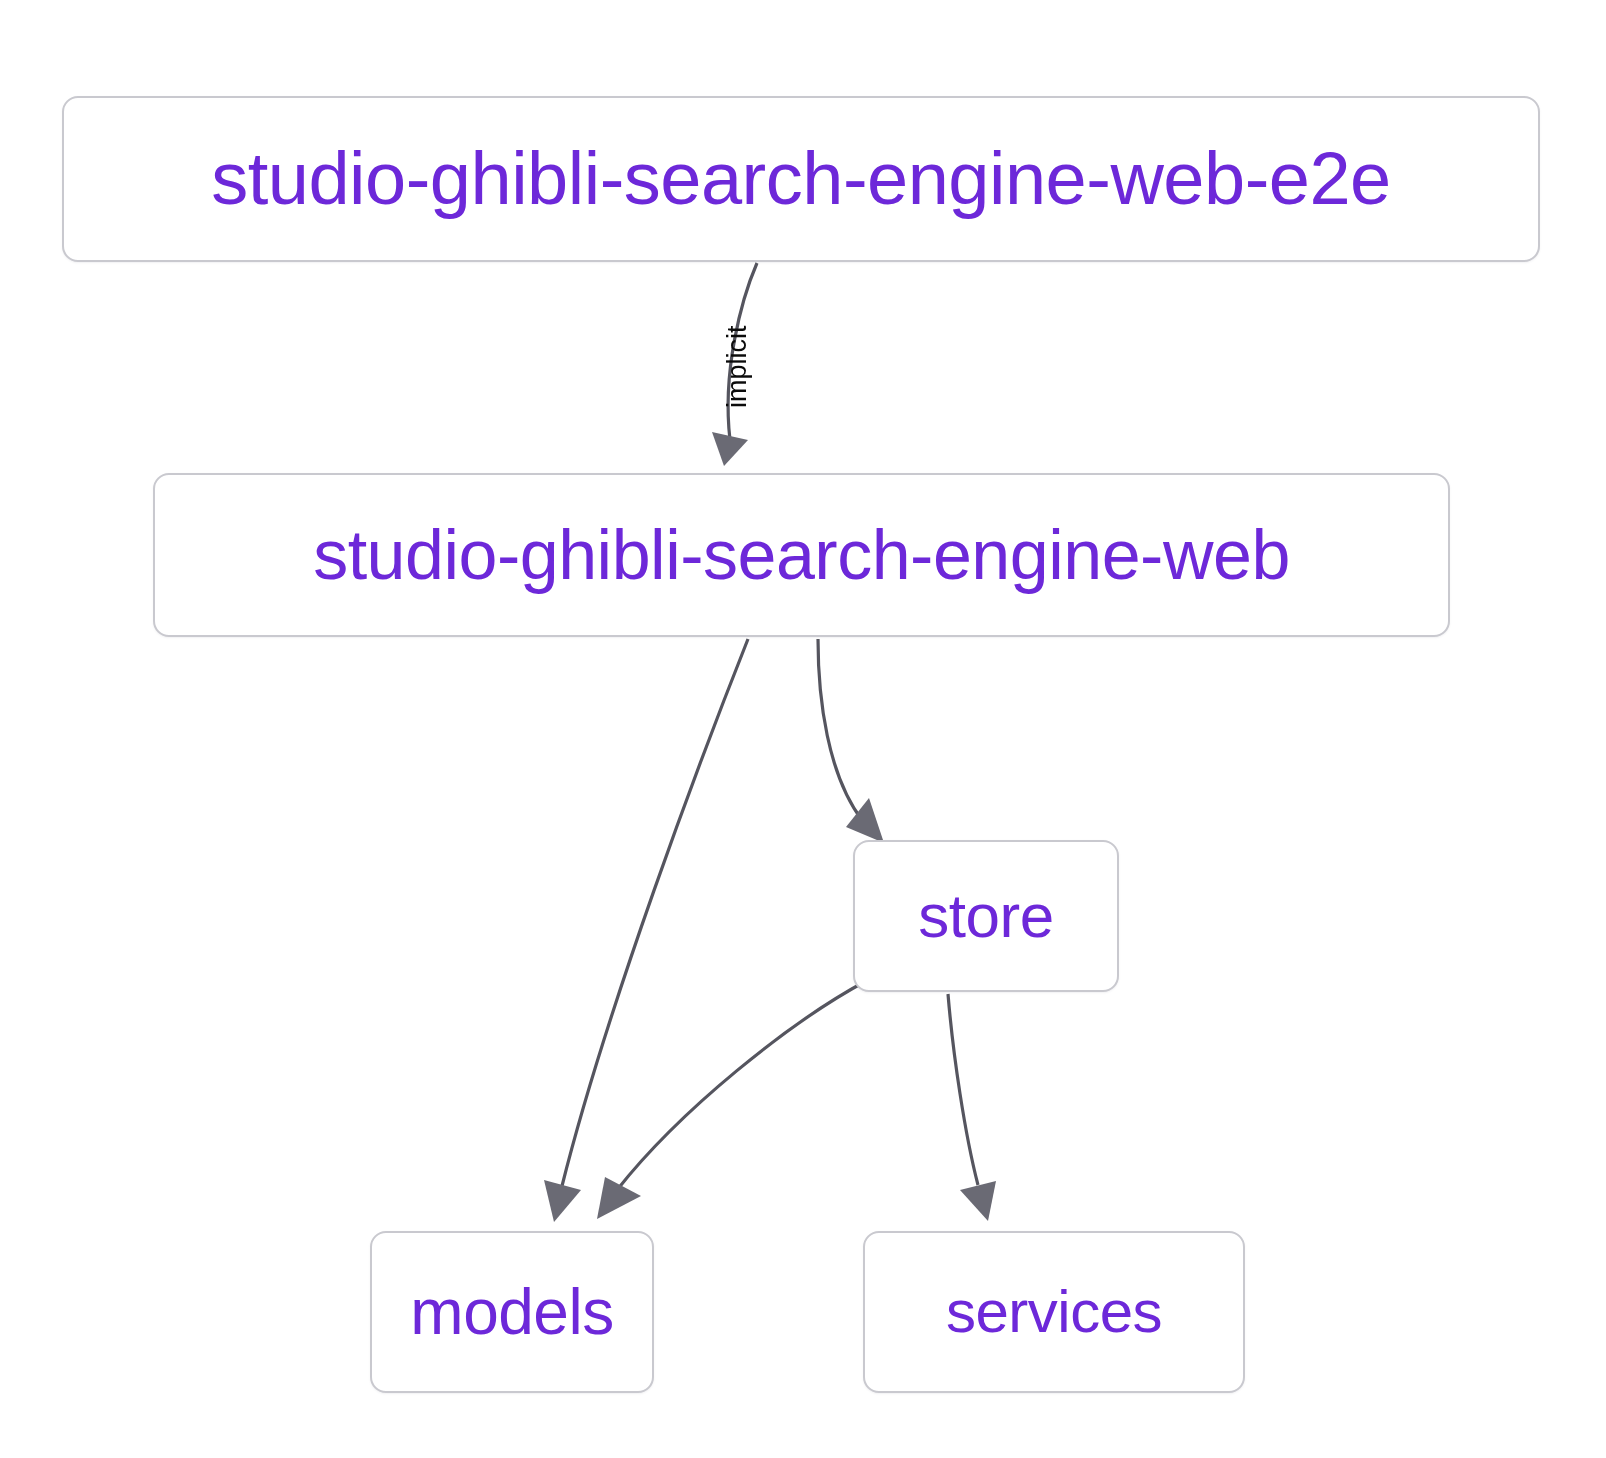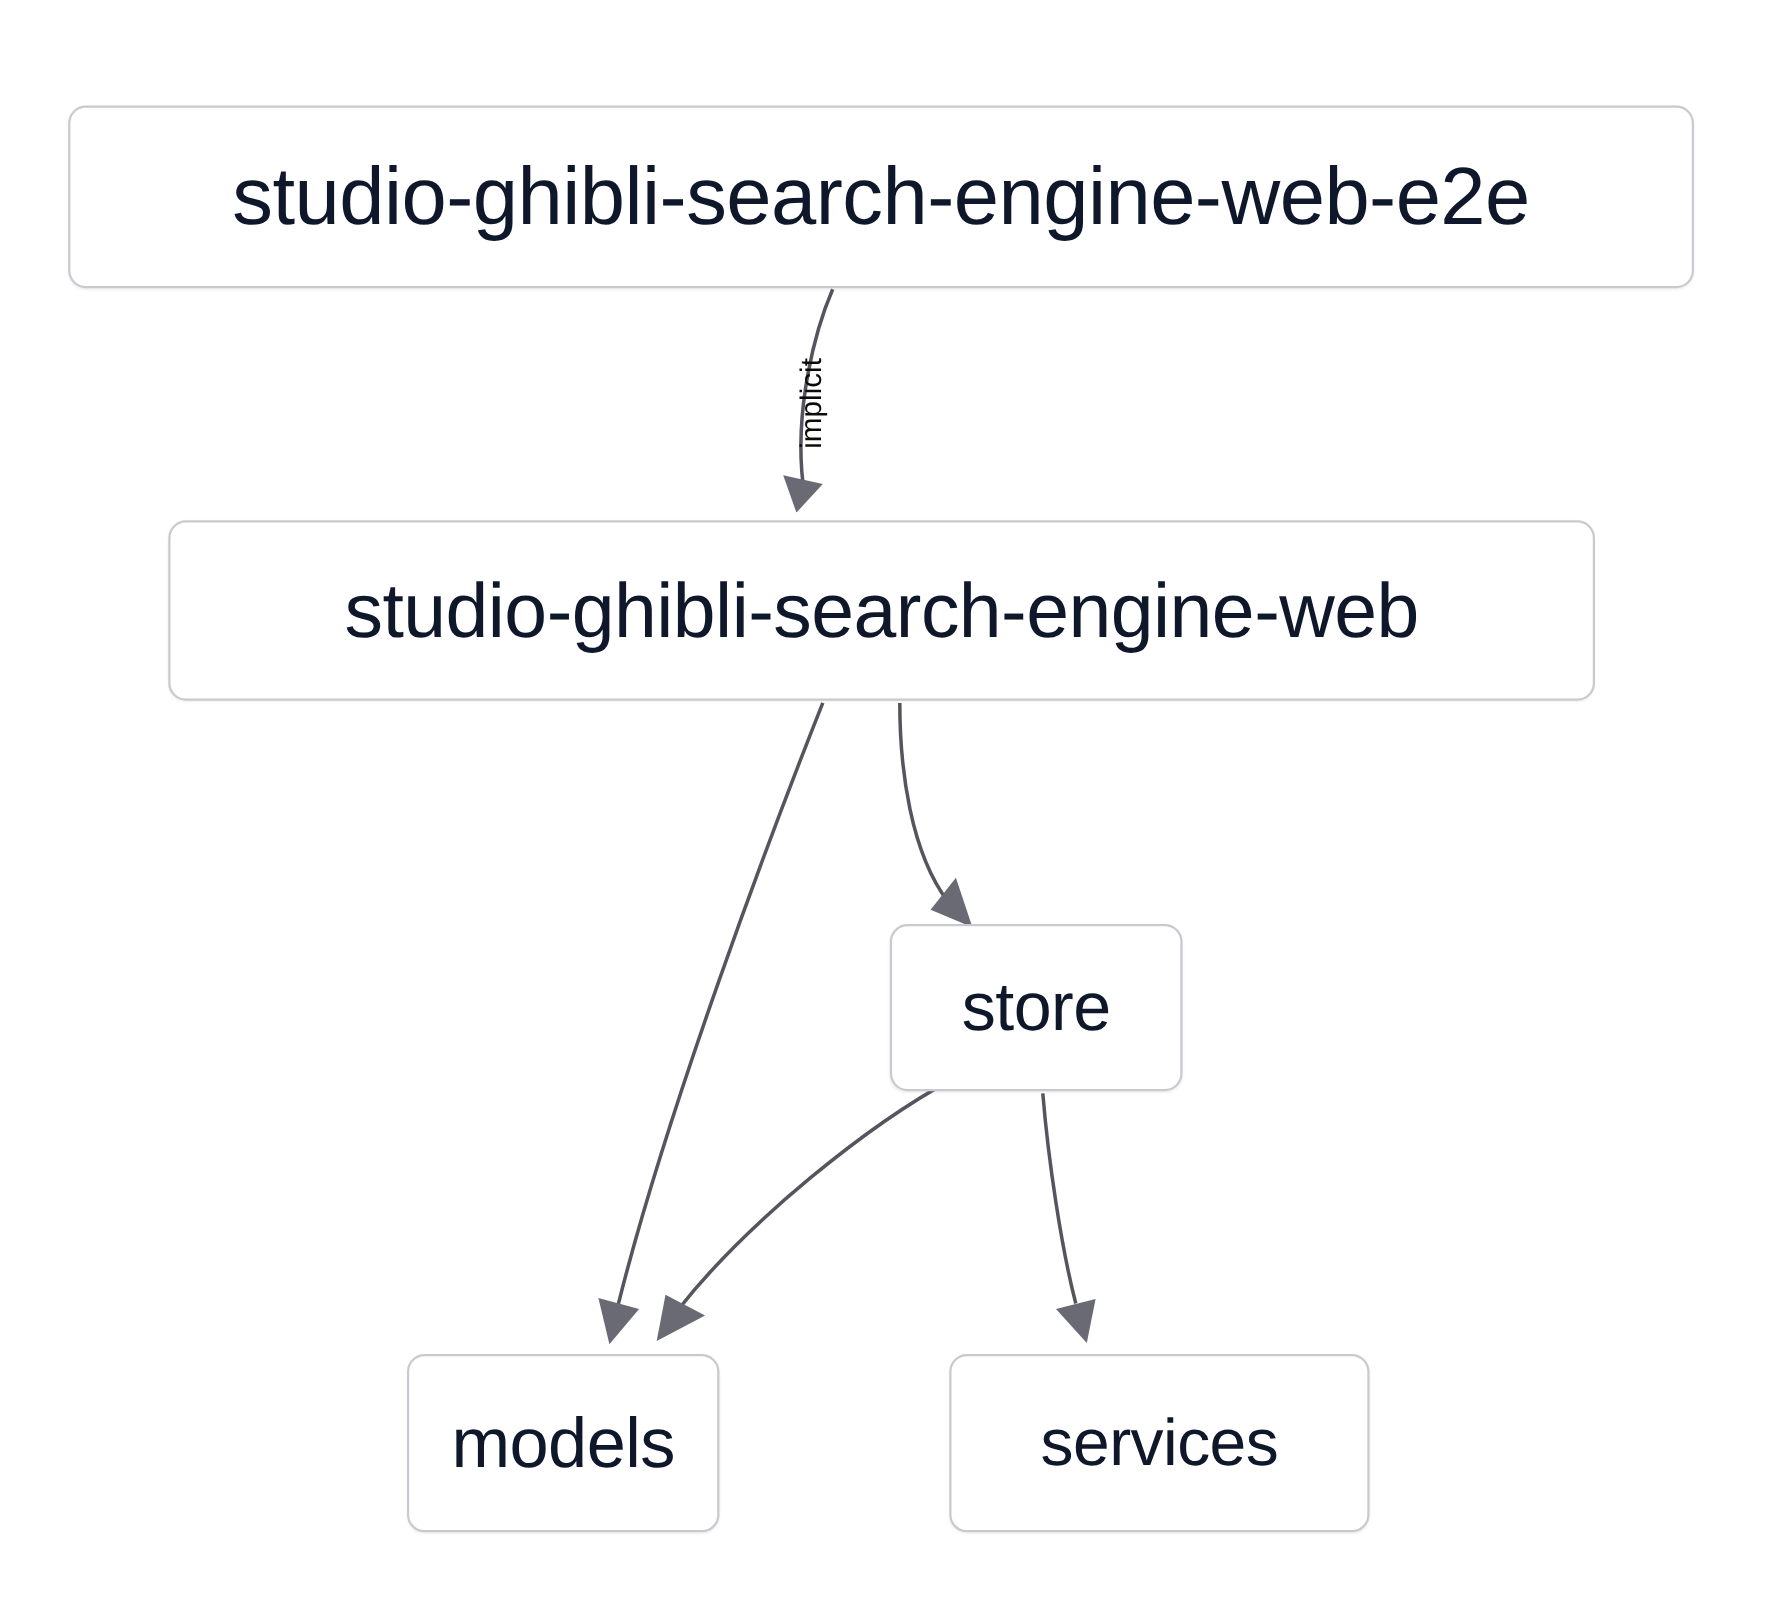--- a/index.html
+++ b/index.html
@@ -30,21 +30,21 @@
     background: #ffffff;
     border: 2px solid #c9c9cf;
     border-radius: 14px;
     display: flex;
     align-items: center;
     justify-content: center;
     color: #6a6a7a;
     box-shadow: 0 1px 2px rgba(120,120,140,0.10);
   }
   .node-label {
-    color: #0f172a;
+    color: #6d28d9;
     white-space: nowrap;
     line-height: 1;
     letter-spacing: -0.5px;
   }
   .node-root {
     left: 62px;
     top: 96px;
     width: 1478px;
     height: 166px;
     border-radius: 16px;
@@ -54,21 +54,21 @@
   .node-web {
     left: 153px;
     top: 473px;
     width: 1297px;
     height: 164px;
     border-radius: 16px;
   }
   .node-web .node-label { font-size: 70px; }
 
   .node-store {
-    left: 809px;
+    left: 853px;
     top: 840px;
     width: 266px;
     height: 152px;
     border-radius: 16px;
   }
   .node-store .node-label { font-size: 62px; }
 
   .node-models {
     left: 370px;
     top: 1231px;

